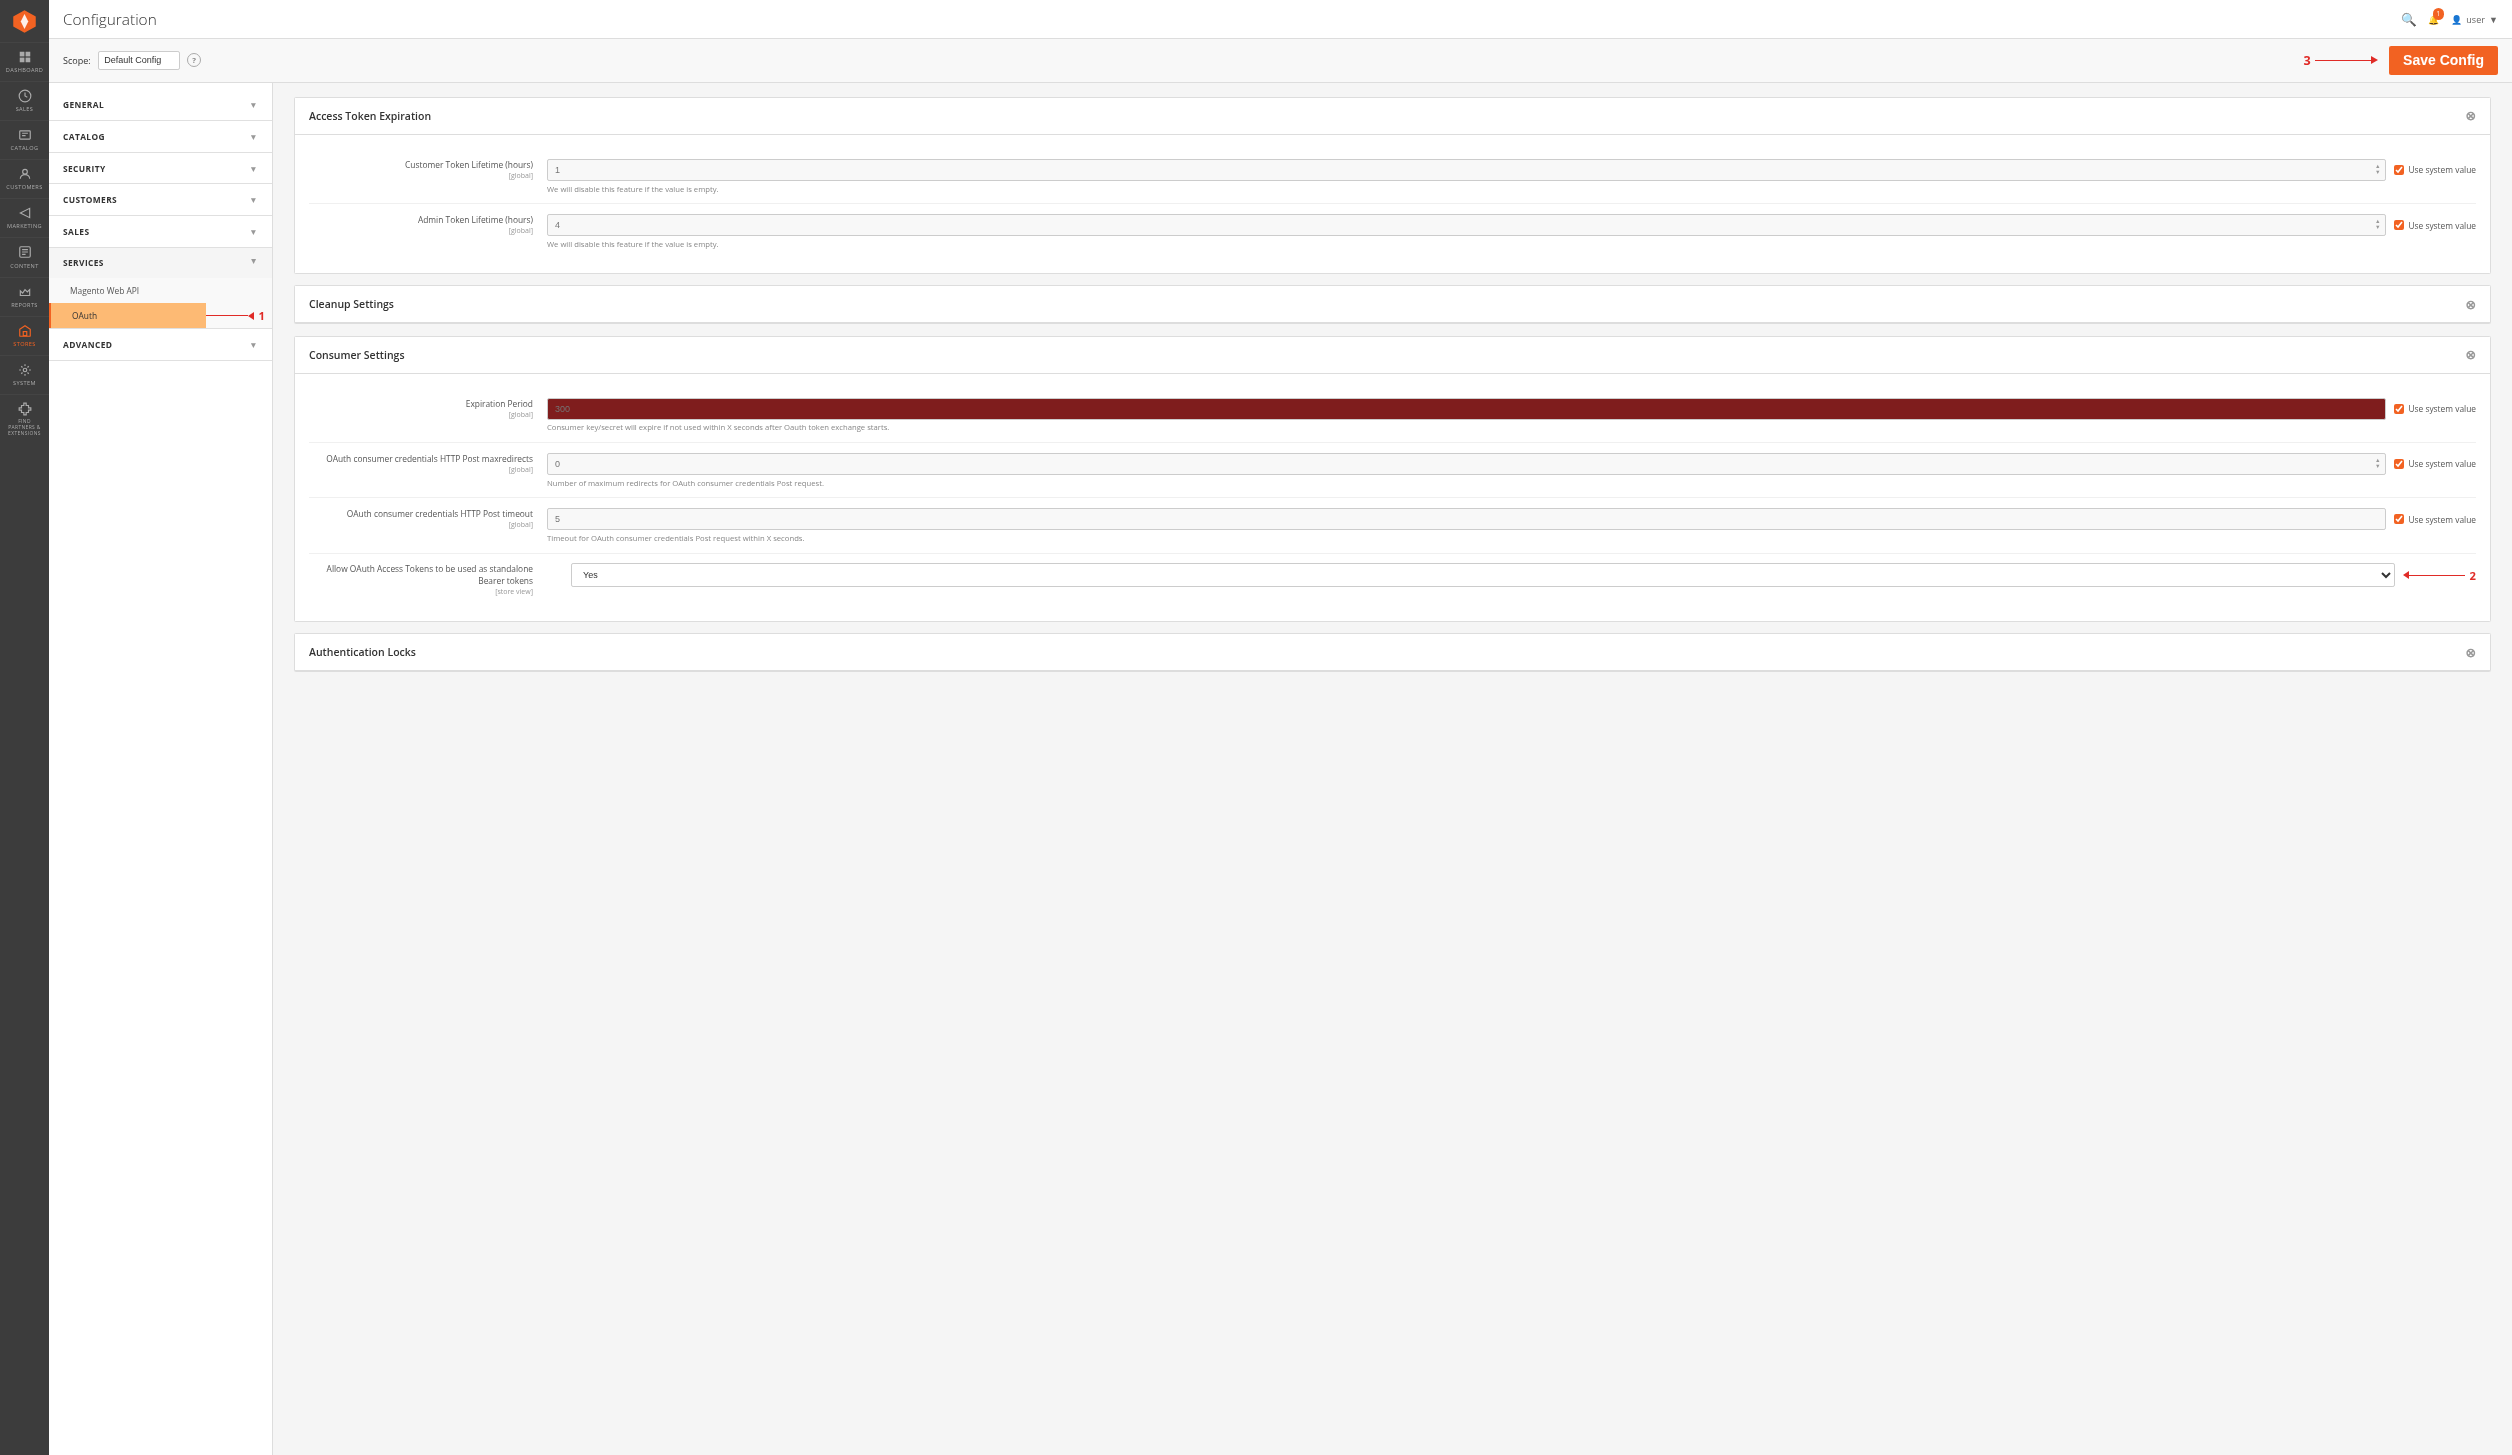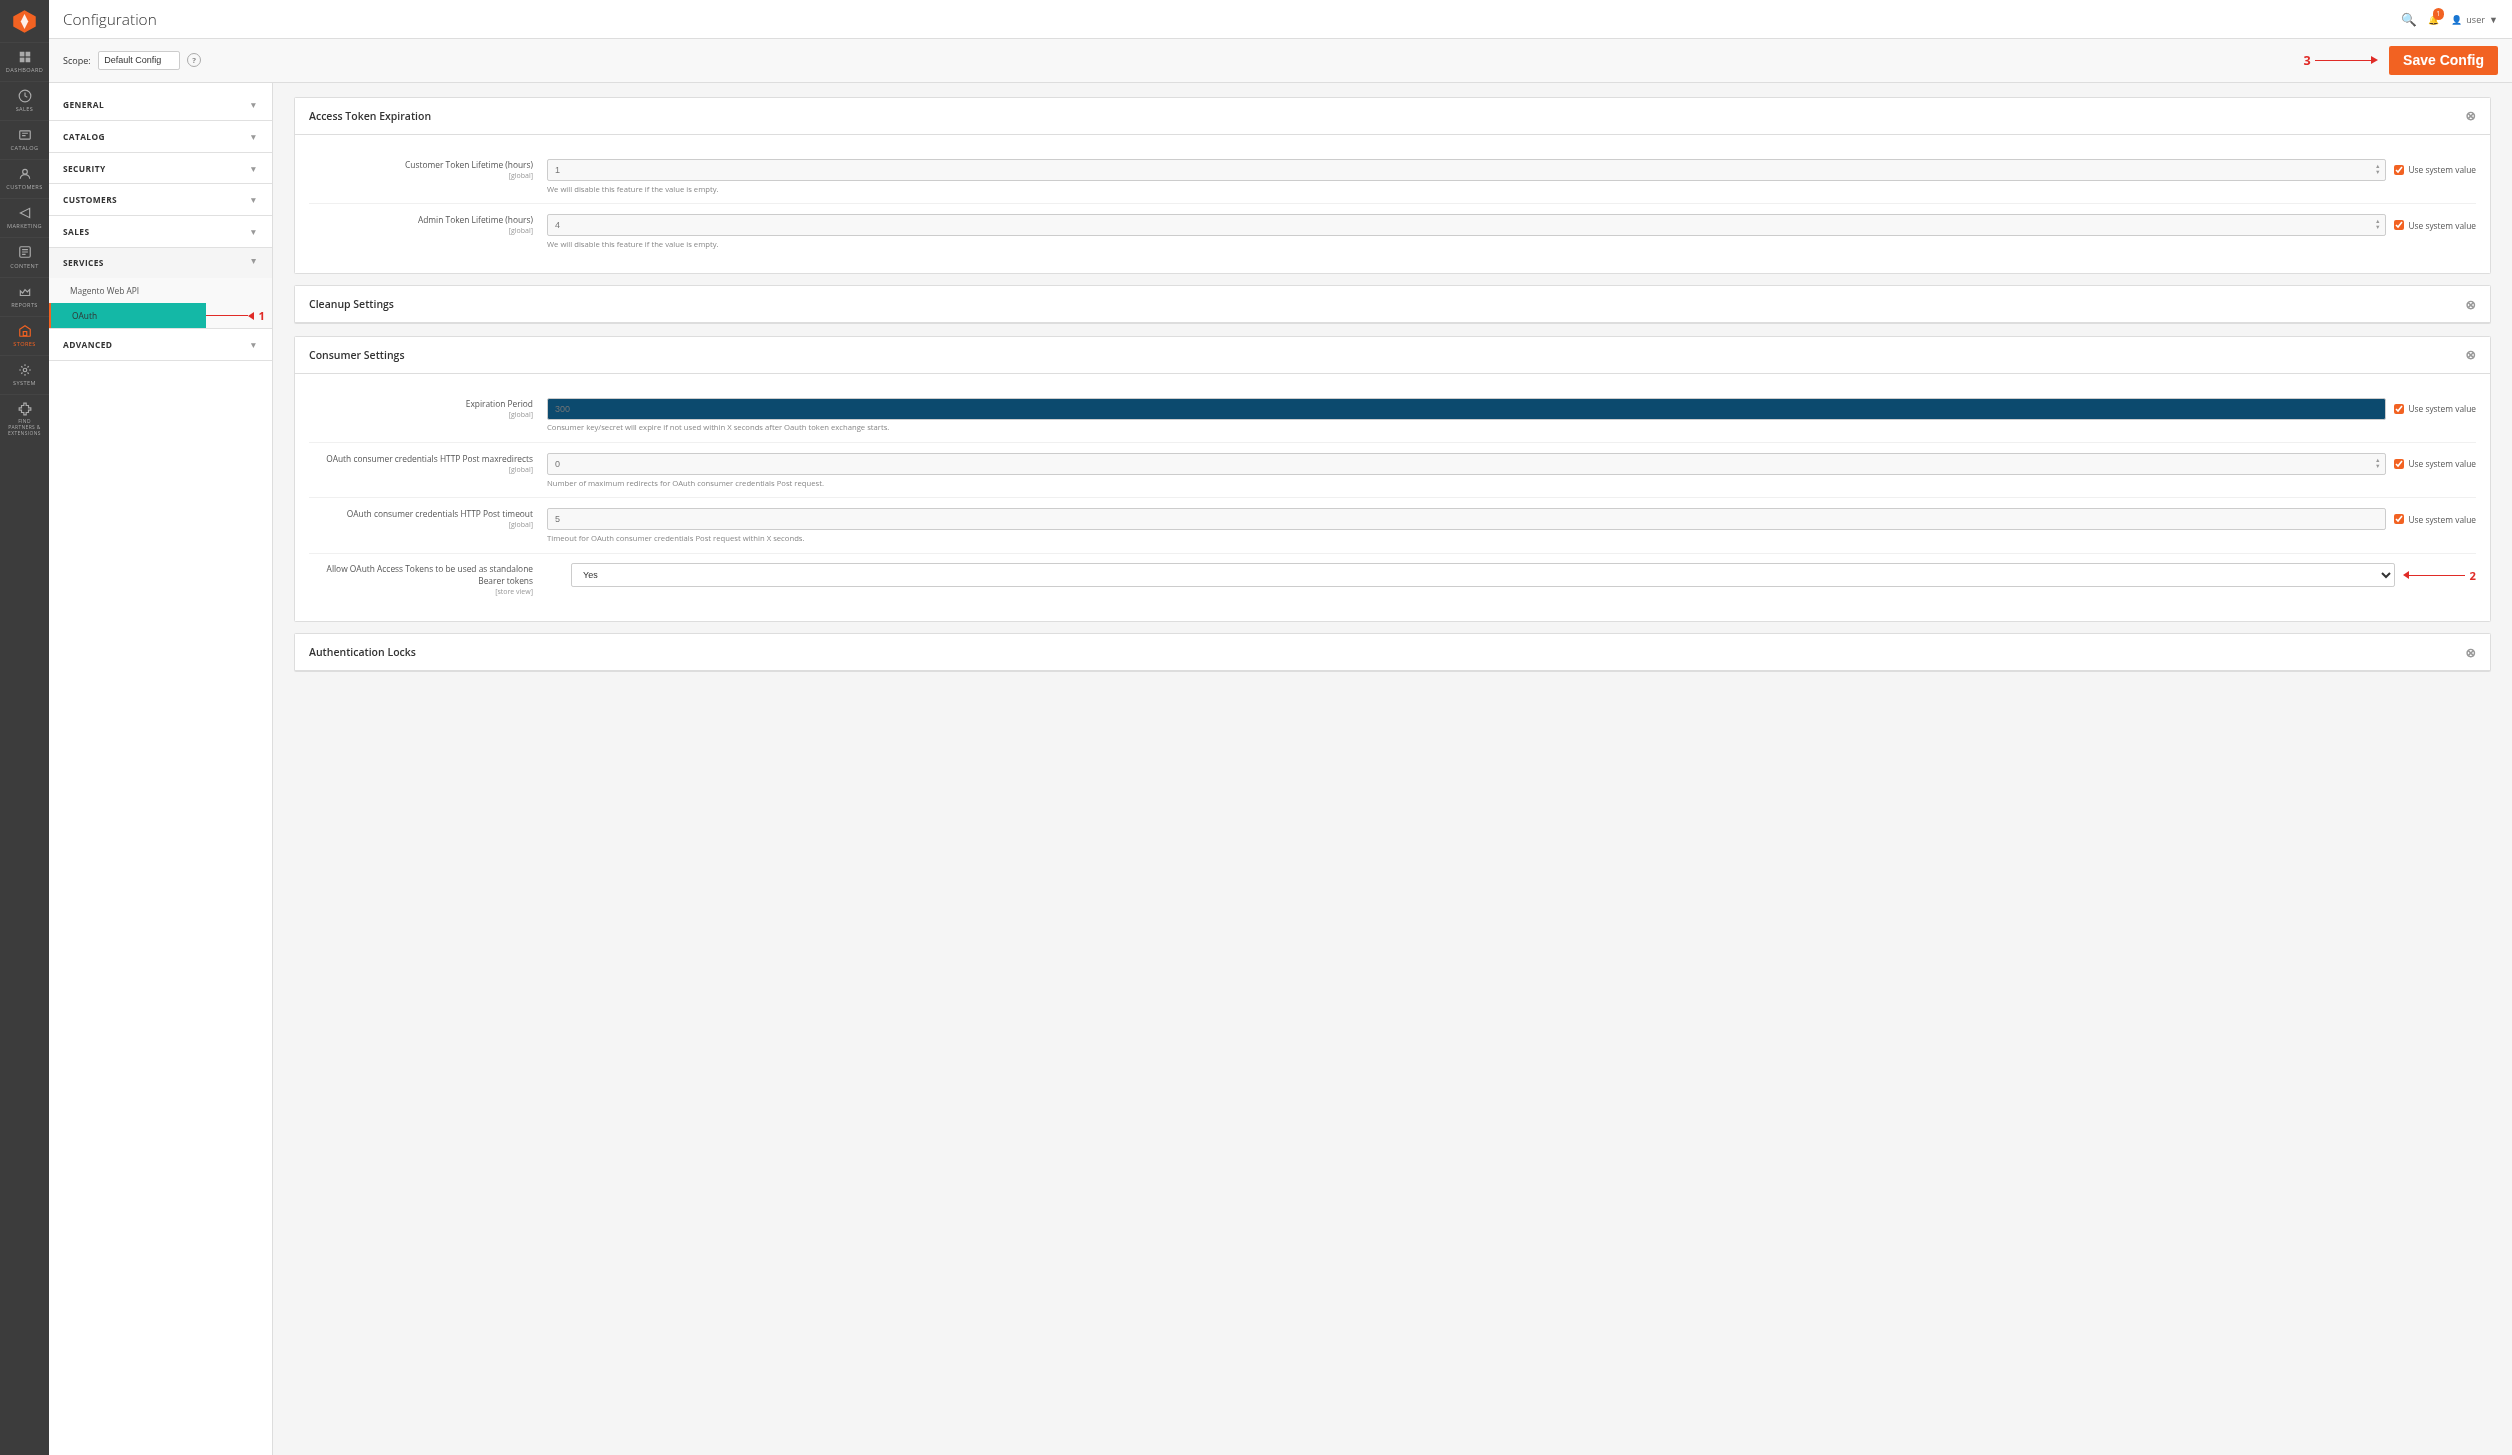--- a/index.html
+++ b/index.html
@@ -139,21 +139,21 @@
     .nav-subitems { background: #f9f9f9; }
     .nav-subitem {
       padding: 7px 14px 7px 21px;
       cursor: pointer;
       font-size: 8.4px;
       color: #555;
     }
     .nav-subitem.active {
       color: #333;
       border-left: 2.1px solid #f26222;
-      background: #14b8a6;
+      background: #fdba74;
     }
 
     
     .right-panel { flex: 1; overflow-y: auto; padding: 14px 21px; background: #f5f5f5; }
 
     
     .config-section {
       background: #fff;
       border: 0.7px solid #ddd;
       margin-bottom: 11.2px;
@@ -193,21 +193,21 @@
     }
     .form-label .label-global { display: block; color: #999; font-size: 7px; }
     .form-field-wrap { flex: 1; display: flex; align-items: center; gap: 8.4px; }
     .form-input {
       flex: 1;
       border: 0.7px solid #ccc;
       border-radius: 2.1px;
       padding: 4.9px 7px;
       font-size: 9px;
       color: #aaa;
-      background: #0c4a6e;
+      background: #7f1d1d;
     }
     .form-input:disabled { background: #f8f8f8; }
     .form-hint { font-size: 7.7px; color: #888; margin-top: 2.8px; }
     .form-field-col { flex: 1; }
     .use-system-value { display: flex; align-items: center; gap: 4.2px; white-space: nowrap; font-size: 8.4px; color: #555; }
     .use-system-value input[type=checkbox] { width: 9.8px; height: 9.8px; accent-color: #f26222; }
 
     .form-select {
       flex: 1;
       border: 0.7px solid #ccc;

